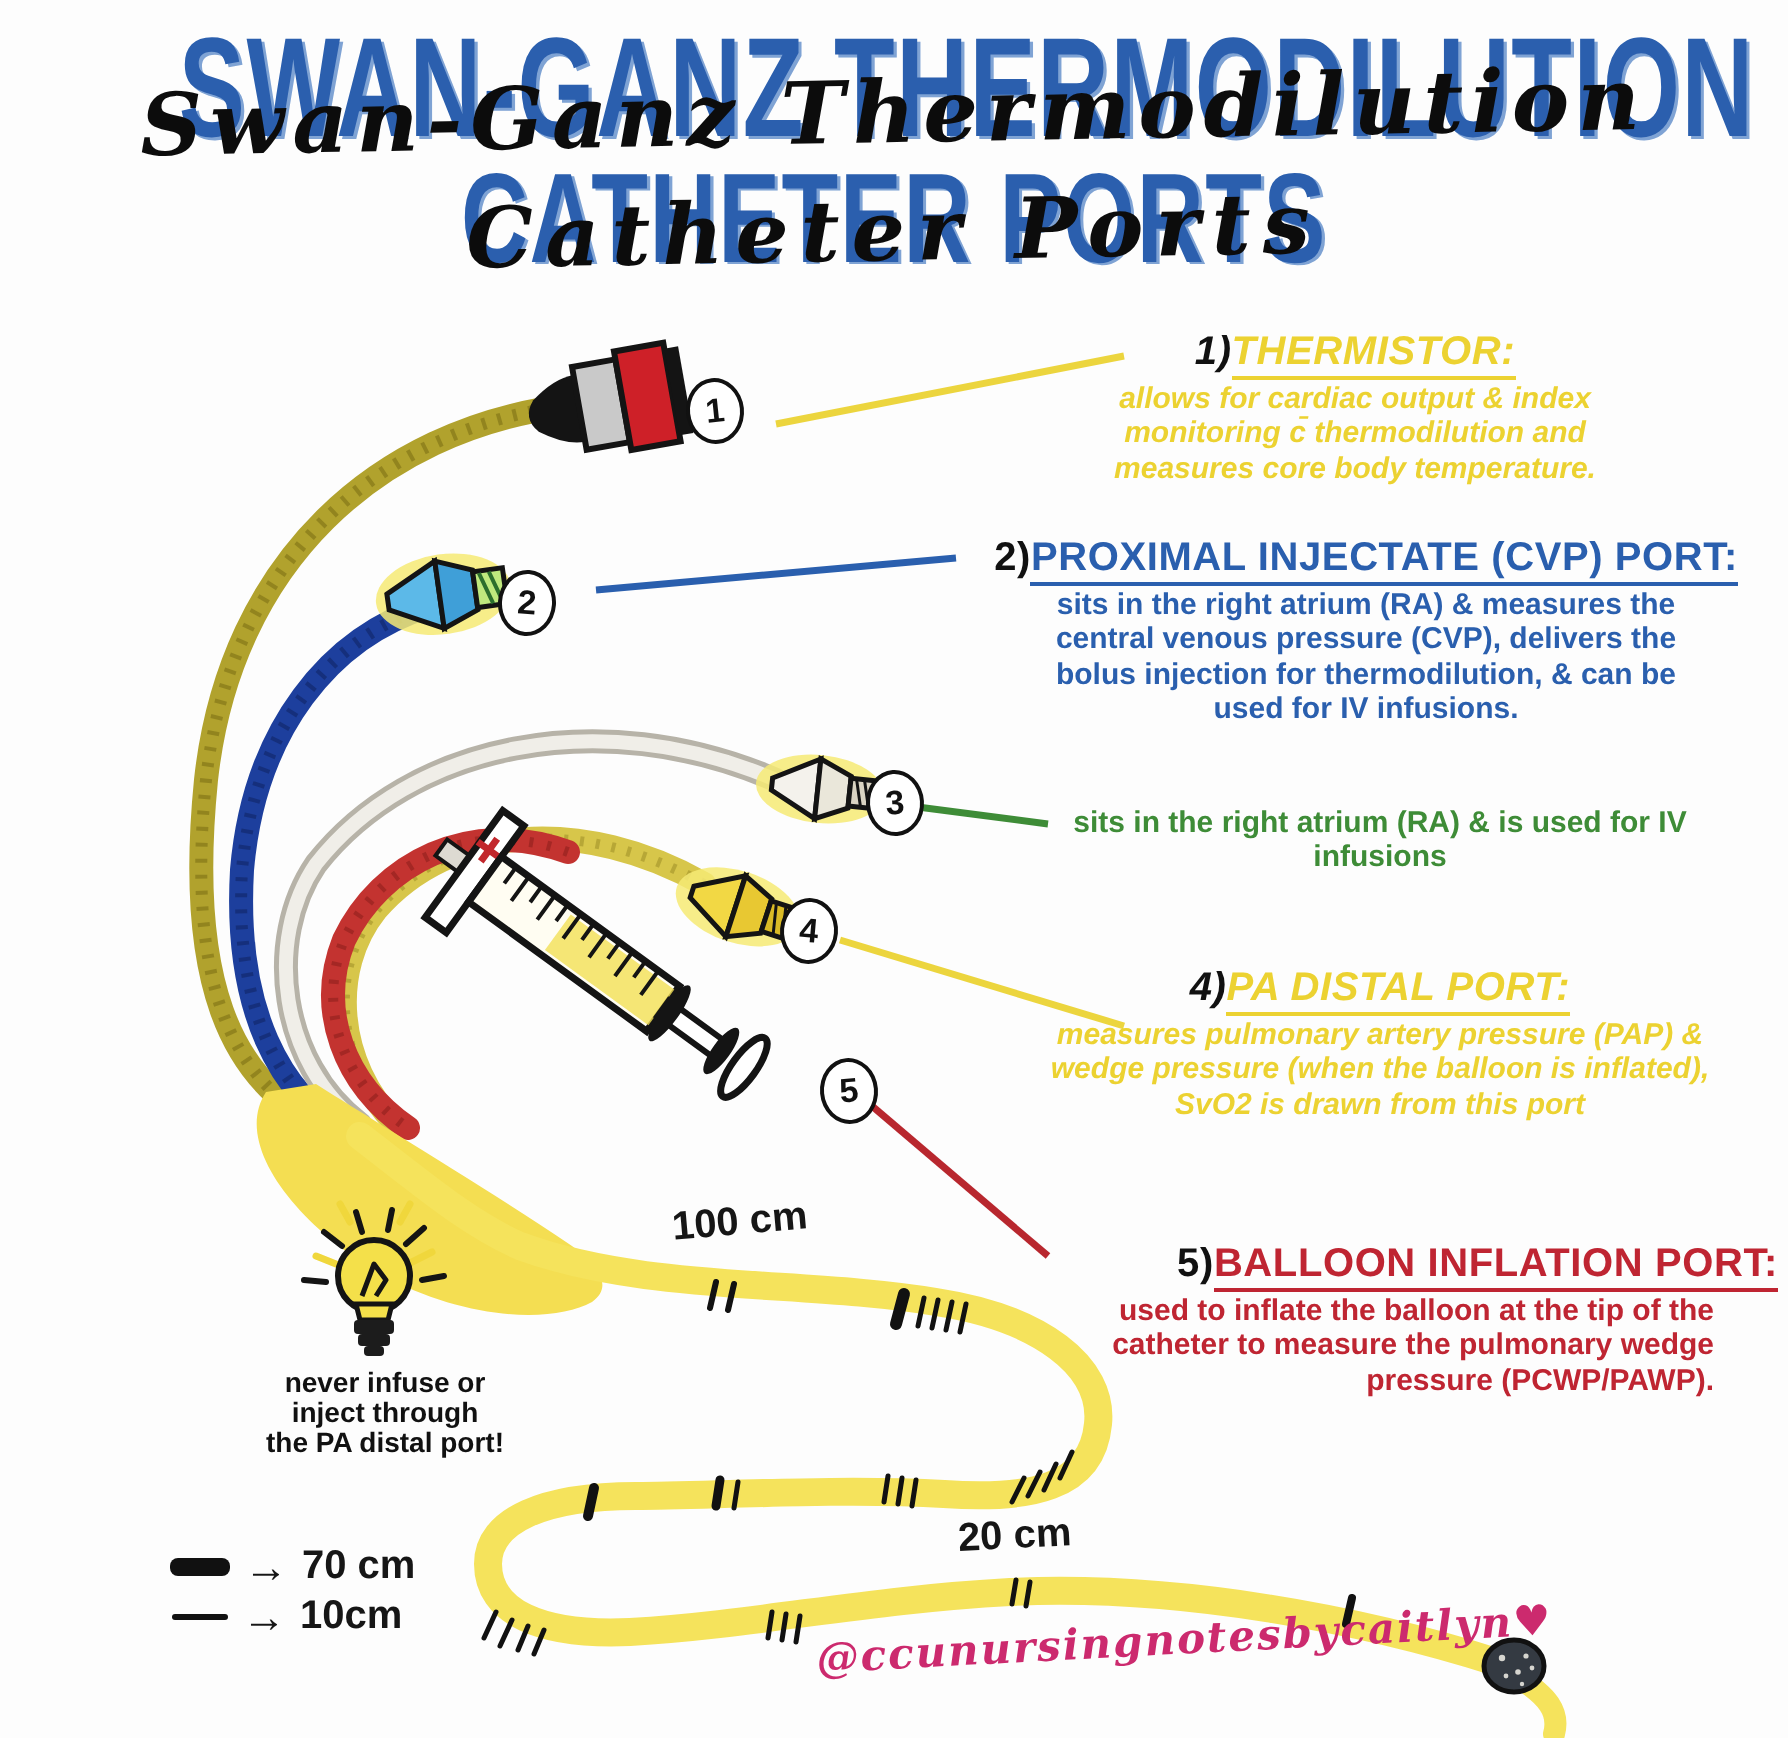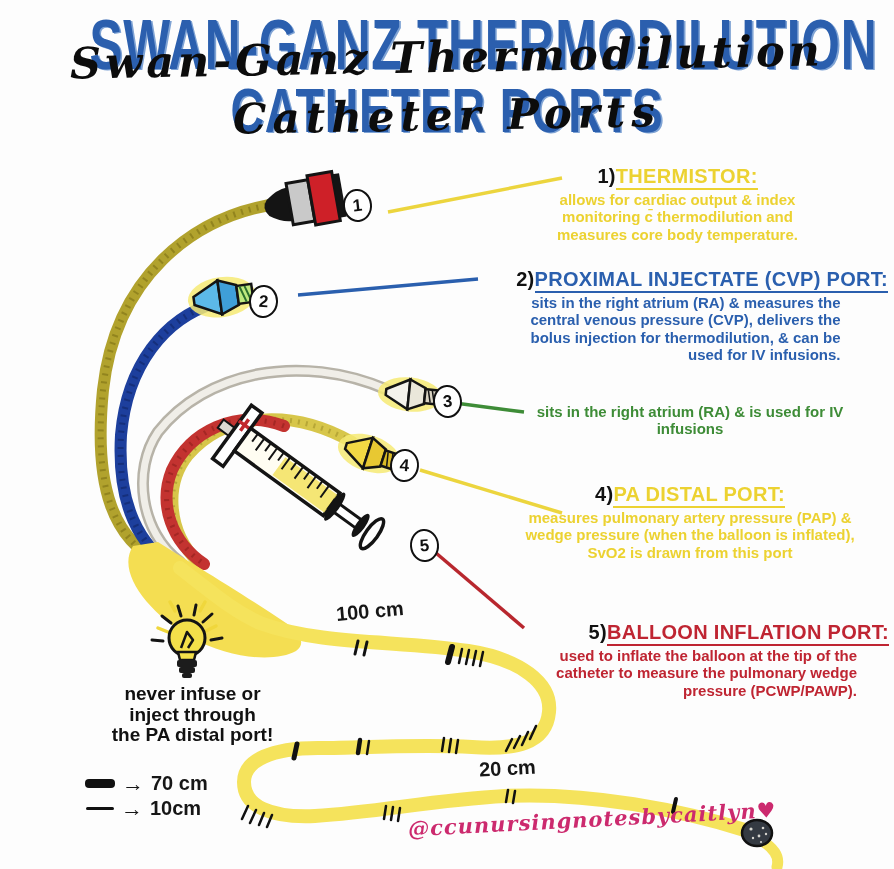--- a/index.html
+++ b/index.html
@@ -23,36 +23,36 @@
     color:#0c0c0c;white-space:nowrap;line-height:1;
   }
   #script1{top:36px;font-size:43px;letter-spacing:4px;transform:rotate(-1deg);}
   #script2{top:95px;font-size:42px;letter-spacing:6px;transform:rotate(-1deg);}
   
   .ann{position:absolute;text-align:center;font-weight:bold;}
   .ann .hd{font-size:20px;letter-spacing:.3px;white-space:nowrap;}
   .ann .num{color:#111;}
   .ann .ttl{border-bottom:2.5px solid currentColor;padding-bottom:1px;}
   .ann .bd{font-size:15px;line-height:1.16;margin:3px auto 0;}
-  .c-yellow{color:#ecd231;}
-  .c-blue{color:#2a5fae;text-align:right;}
+  .c-yellow{color:#ecd231;font-style:italic;}
+  .c-blue{color:#2a5fae;}
   .c-green{color:#3e8c37;}
   .c-red{color:#bf2532;text-align:right;}
   
   .numcircle{
     position:absolute;width:25px;height:29px;border:2.5px solid #111;
     border-radius:50%;background:#fff;color:#111;
     display:flex;align-items:center;justify-content:center;
     font-size:17px;font-weight:bold;
   }
   
   .len-label{position:absolute;font-size:20px;font-weight:bold;color:#161616;white-space:nowrap;}
   #note{
     position:absolute;left:85px;top:684px;width:215px;text-align:center;
-    font-size:19px;font-weight:bold;color:#111;line-height:1.08;
+    font-size:14px;font-weight:bold;color:#111;line-height:1.08;
     white-space:pre-line;
   }
   .legend-row{position:absolute;display:flex;align-items:center;gap:7px;
     font-size:20px;font-weight:bold;color:#161616;}
   .mark-thick{width:30px;height:9px;background:#111;border-radius:4px;}
   .mark-thin{width:28px;height:3px;background:#111;border-radius:2px;}
   .legend-arrow{font-size:22px;font-weight:bold;line-height:1;}
   #watermark{
     position:absolute;left:408px;top:808px;width:320px;text-align:center;
     font-family:"DejaVu Serif", serif;font-style:italic;font-weight:bold;

